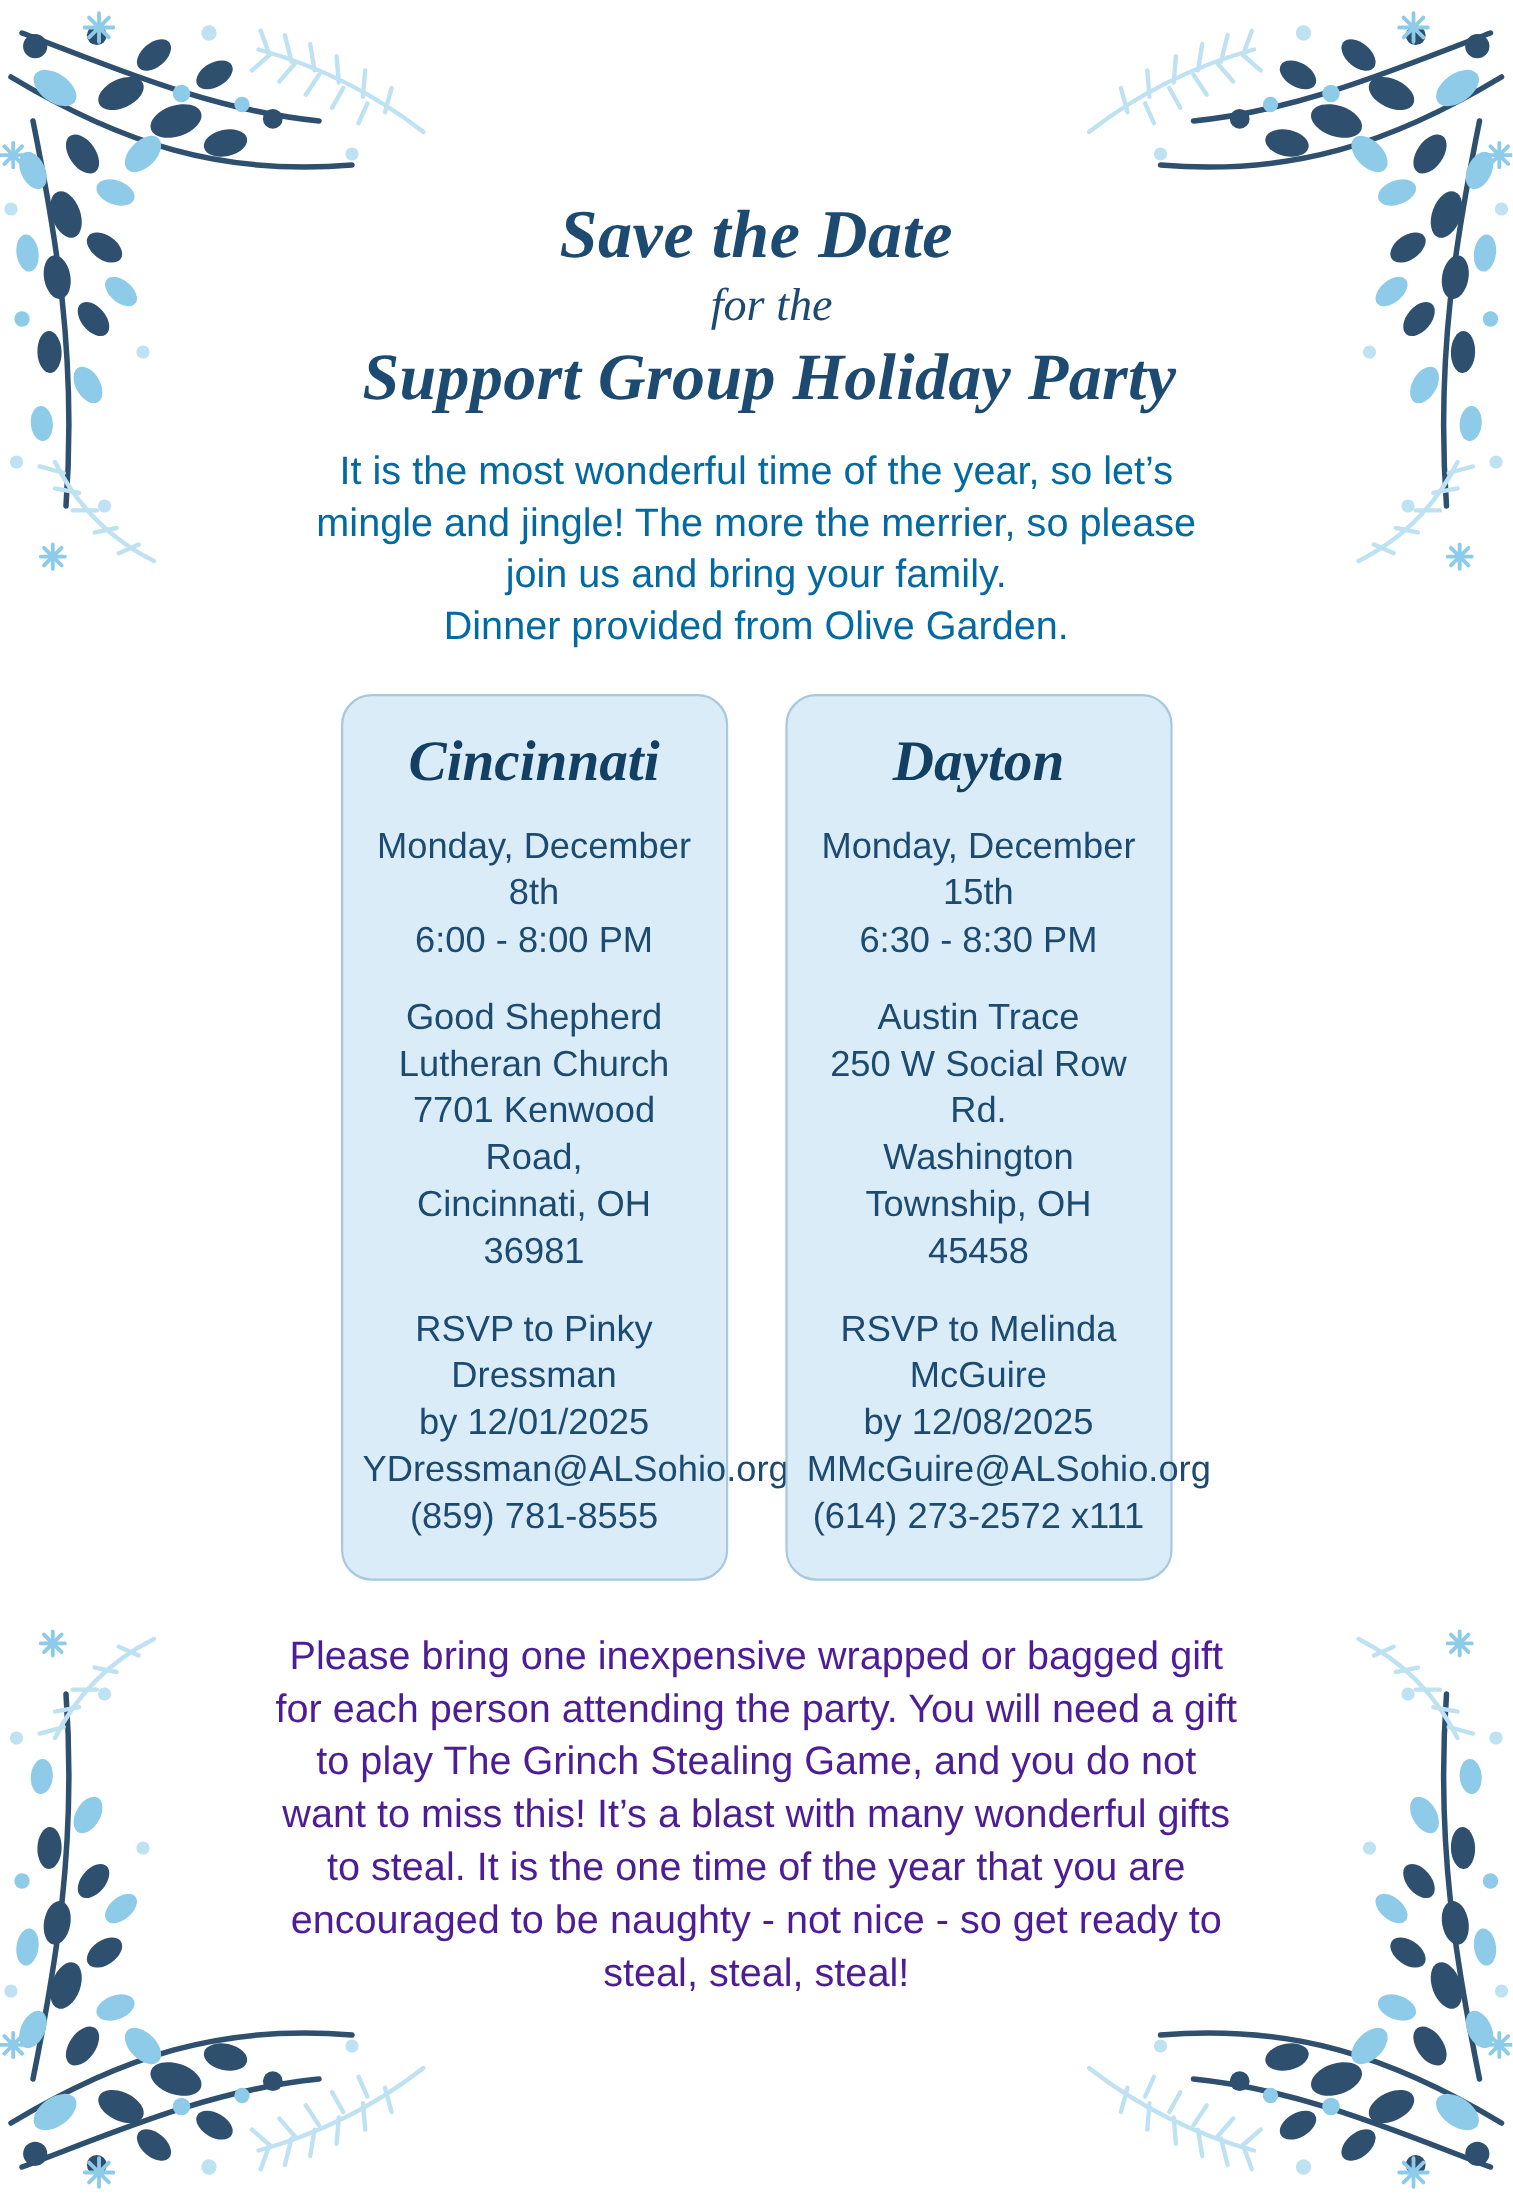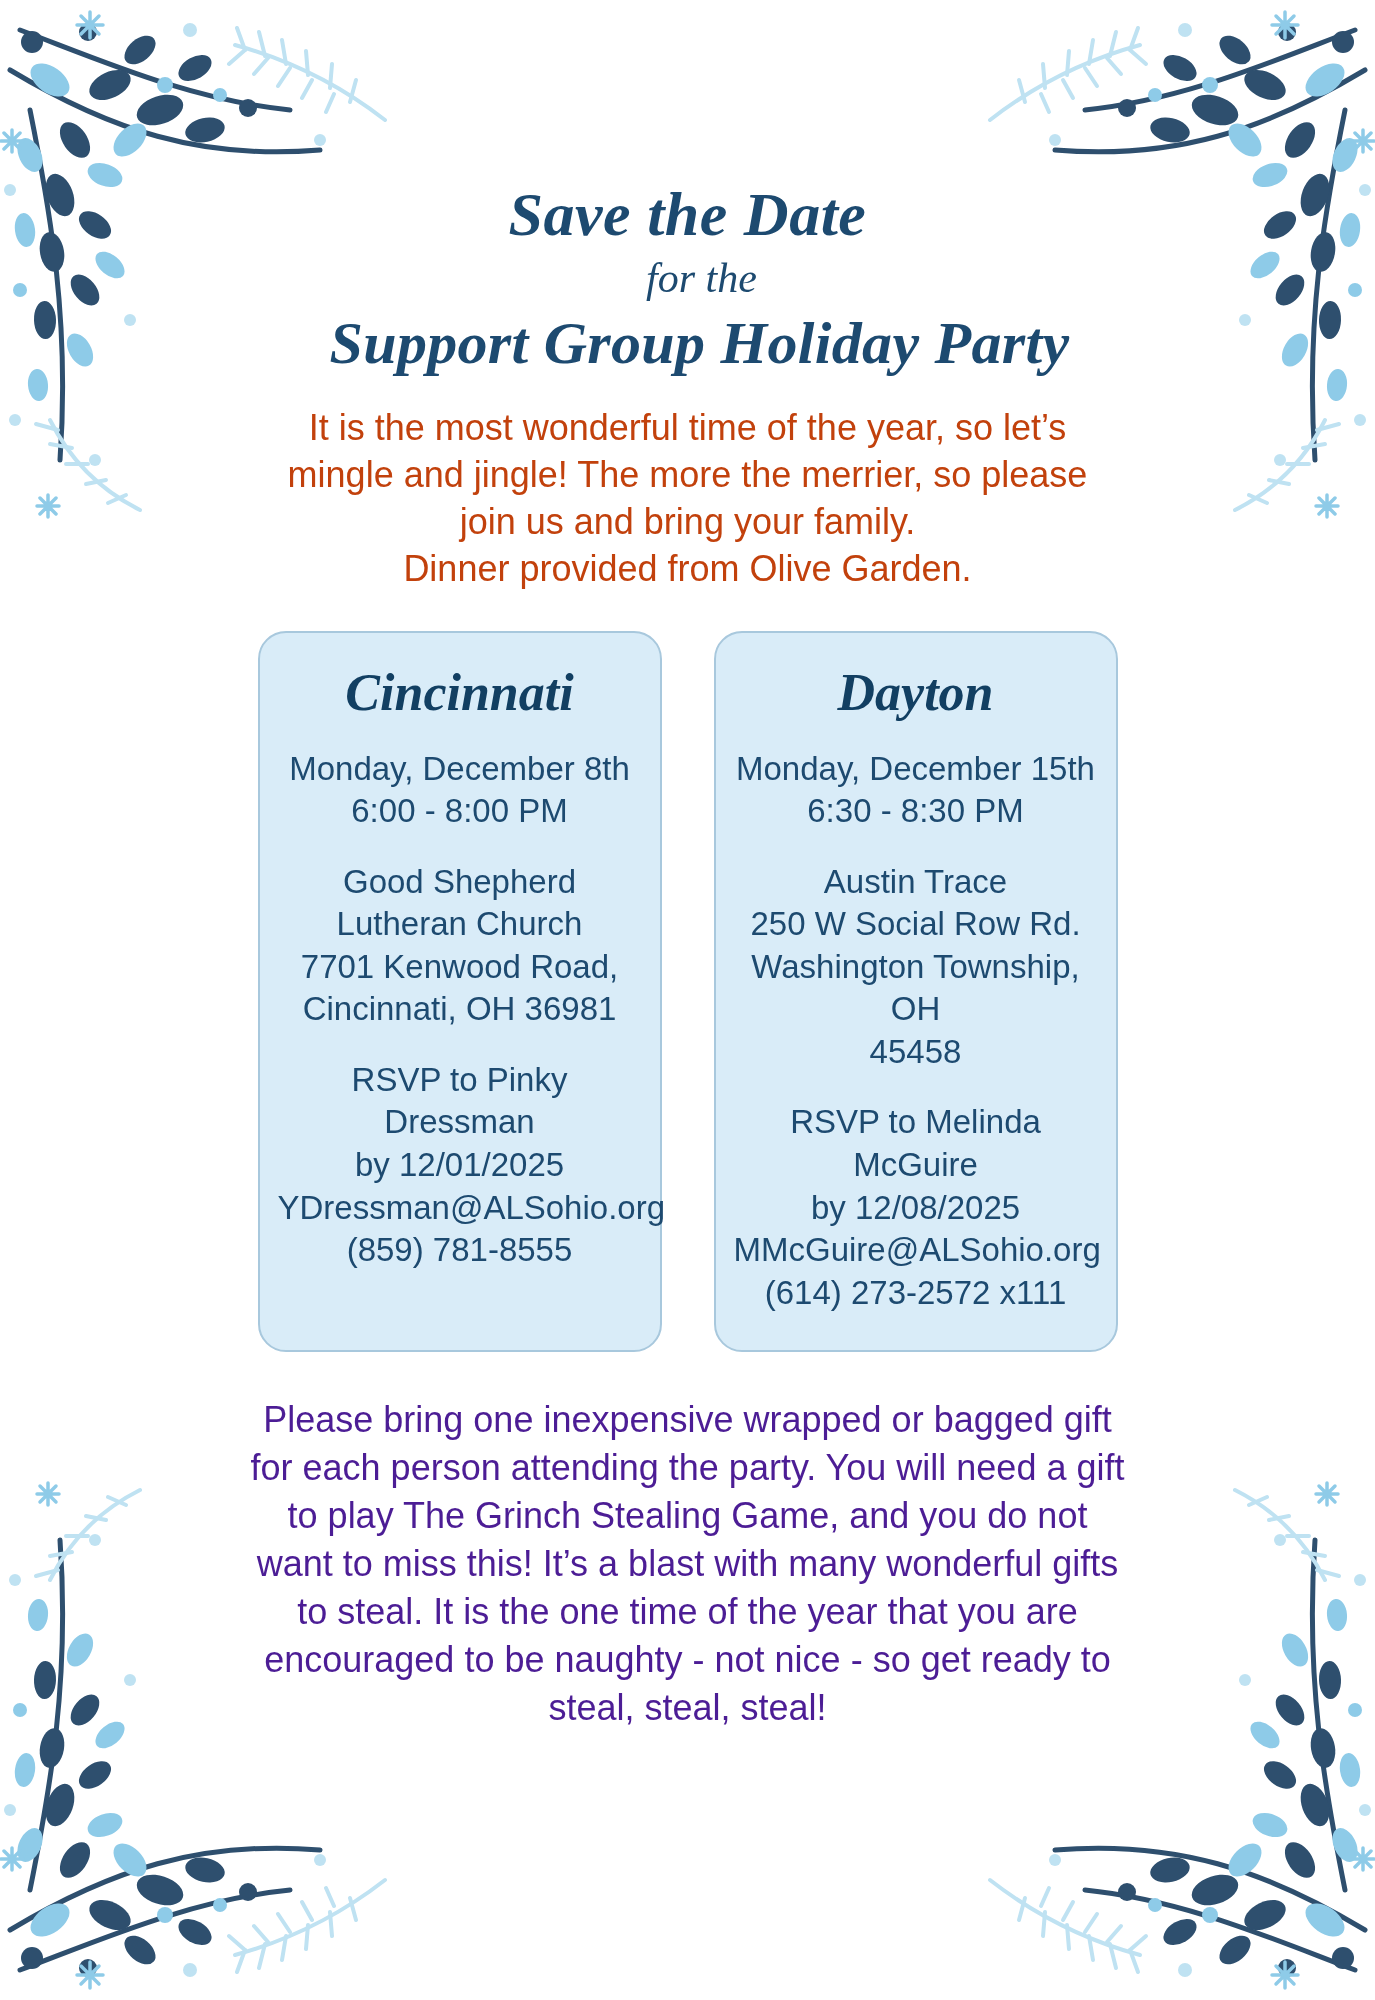--- a/index.html
+++ b/index.html
@@ -69,33 +69,33 @@
     margin: 10px 0 0 0;
     letter-spacing: 0.3px;
     padding-left: 24px;
   }
 
   .intro {
     width: 960px;
     margin: 30px auto 4px auto;
     font-size: 36px;
     line-height: 1.30;
-    color: #c2410c;
+    color: #0369a1;
   }
   .intro .line { display: block; }
 
   
   .cards {
     display: flex;
     justify-content: center;
     gap: 52px;
     margin-top: 38px;
   }
   .card {
-    width: 404px;
+    width: 352px;
     box-sizing: border-box;
     background: #d9ecf8;
     border: 2px solid #a8c8dd;
     border-radius: 28px;
     padding: 30px 18px 36px 18px;
   }
   .card-title {
     font-family: "Liberation Serif", serif;
     font-weight: bold;
     font-style: italic;

